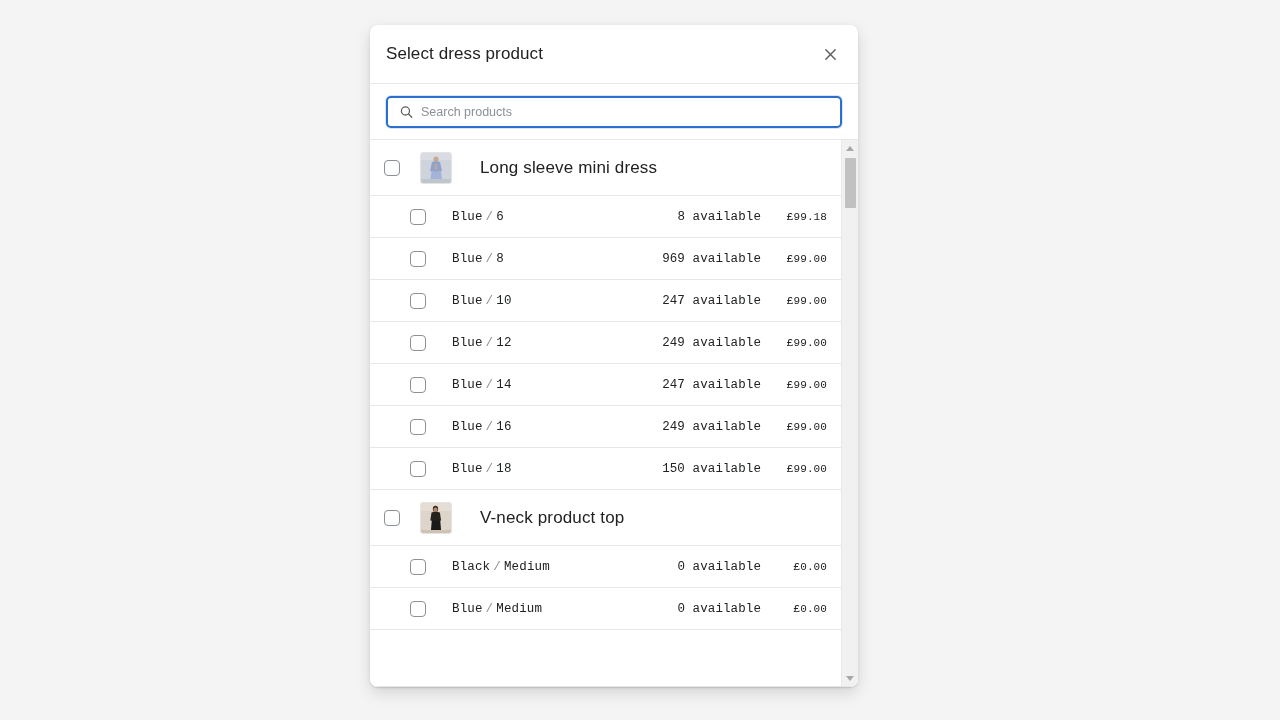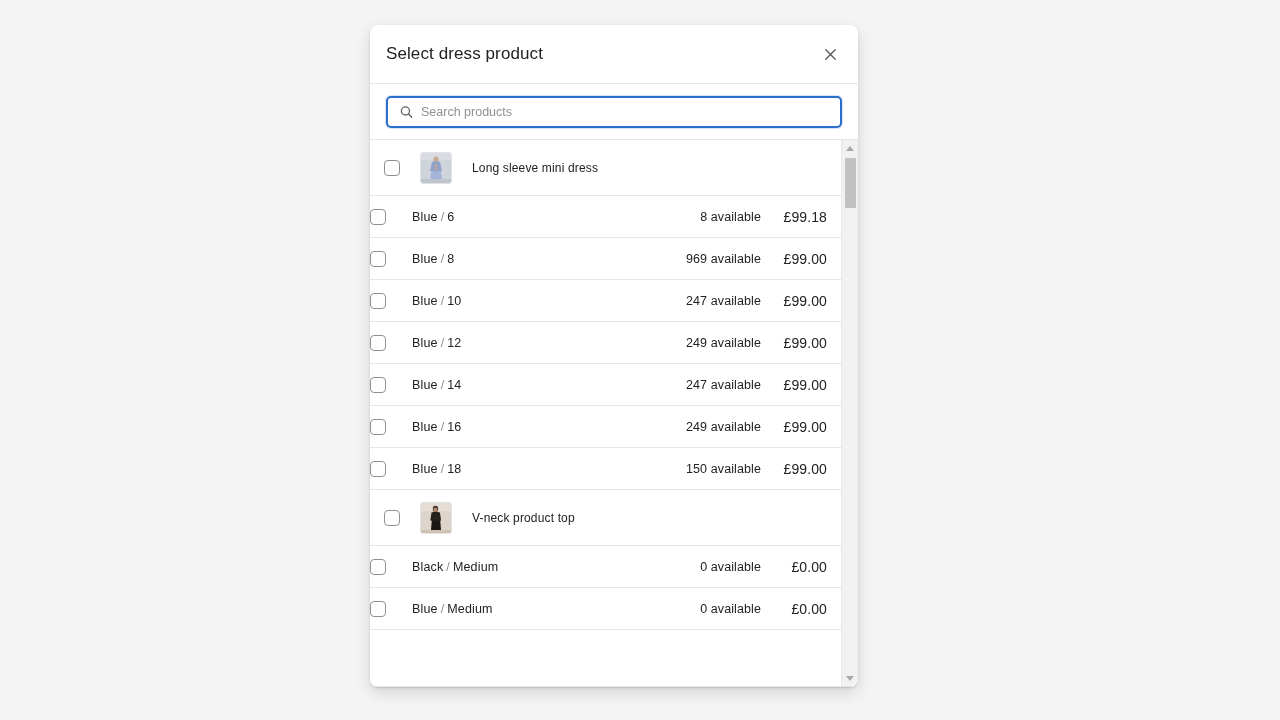--- a/index.html
+++ b/index.html
@@ -138,22 +138,24 @@
     padding-left: 14px;
     background: #fff;
     cursor: pointer;
   }
   .variant-row {
     height: 42px;
     display: flex;
     align-items: center;
     border-bottom: 1px solid #e6e6e6;
     box-sizing: border-box;
+    padding-left: 40px;
     background: #fff;
     cursor: pointer;
+    font-family: Liberation Mono, monospace;
   }
 
   .cb {
     width: 16px;
     height: 16px;
     flex: 0 0 16px;
     border: 1.6px solid #8c9196;
     border-radius: 4px;
     background: #fff;
     box-sizing: border-box;
@@ -166,22 +168,22 @@
     margin-left: 20px;
     border: 1px solid #e3e3e3;
     border-radius: 3px;
     overflow: hidden;
     background: #fff;
     position: relative;
   }
   .thumb svg { display: block; width: 100%; height: 100%; }
 
   .product-name {
-    margin-left: 20px;
-    font-size: 12px;
+    margin-left: 28px;
+    font-size: 17px;
     color: #202223;
     letter-spacing: 0.15px;
     white-space: nowrap;
   }
 
   .variant-name {
     margin-left: 26px;
     font-size: 12.5px;
     color: #202223;
     letter-spacing: 0.15px;
@@ -193,21 +195,21 @@
   .variant-avail {
     font-size: 12.5px;
     color: #202223;
     letter-spacing: 0.1px;
     text-align: right;
     white-space: nowrap;
     flex: 0 0 auto;
     width: 120px;
   }
   .variant-price {
-    font-size: 14px;
+    font-size: 11px;
     color: #202223;
     letter-spacing: 0.1px;
     text-align: right;
     white-space: nowrap;
     flex: 0 0 auto;
     width: 66px;
     padding-right: 14px;
     box-sizing: content-box;
   }
 

